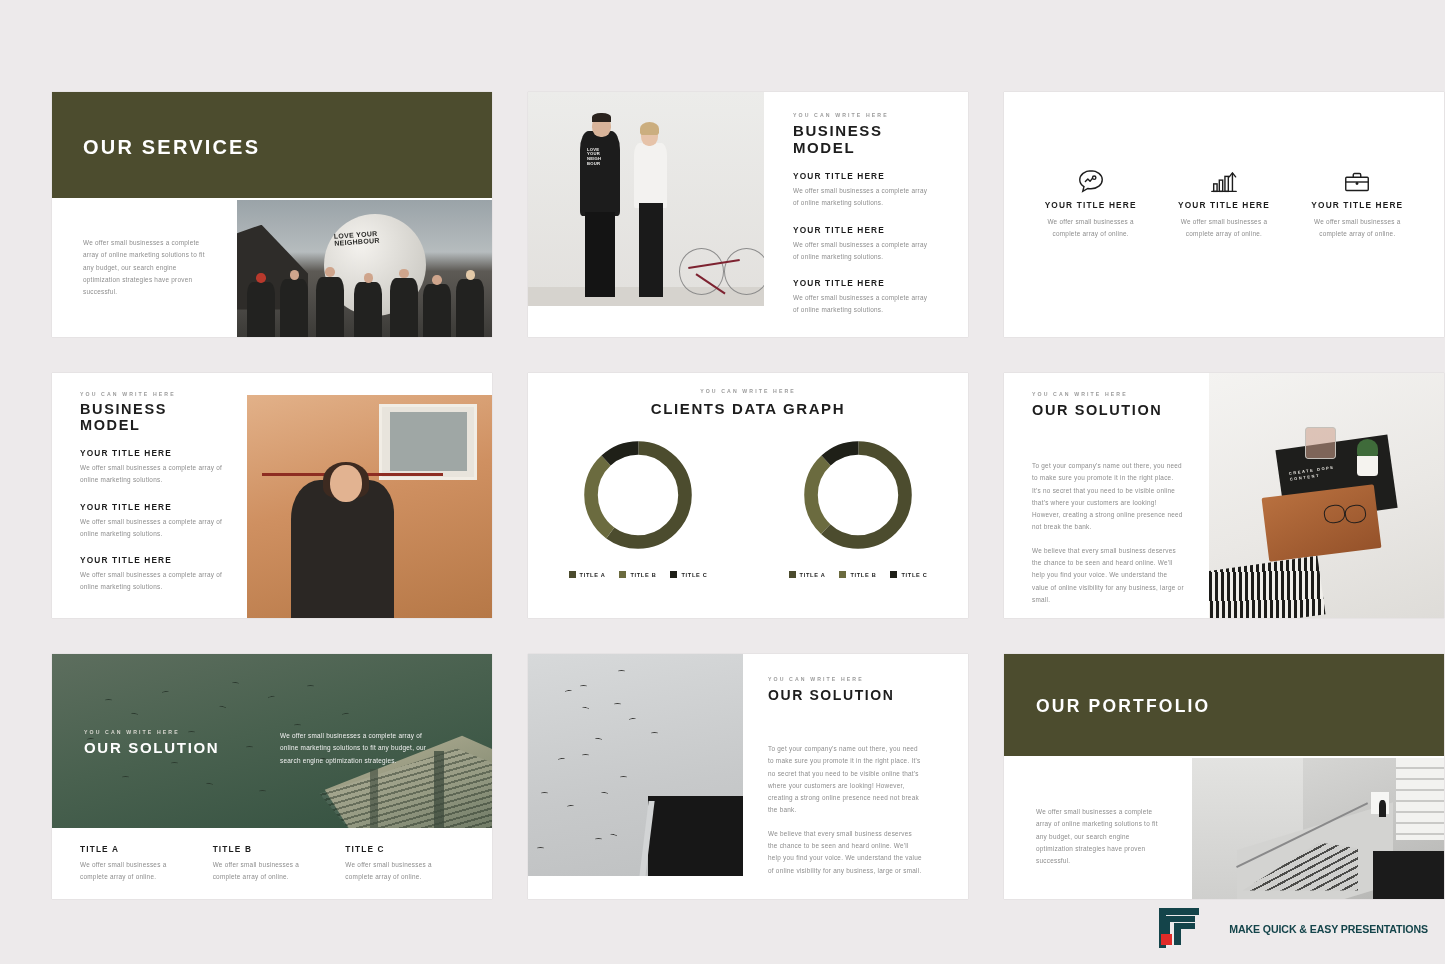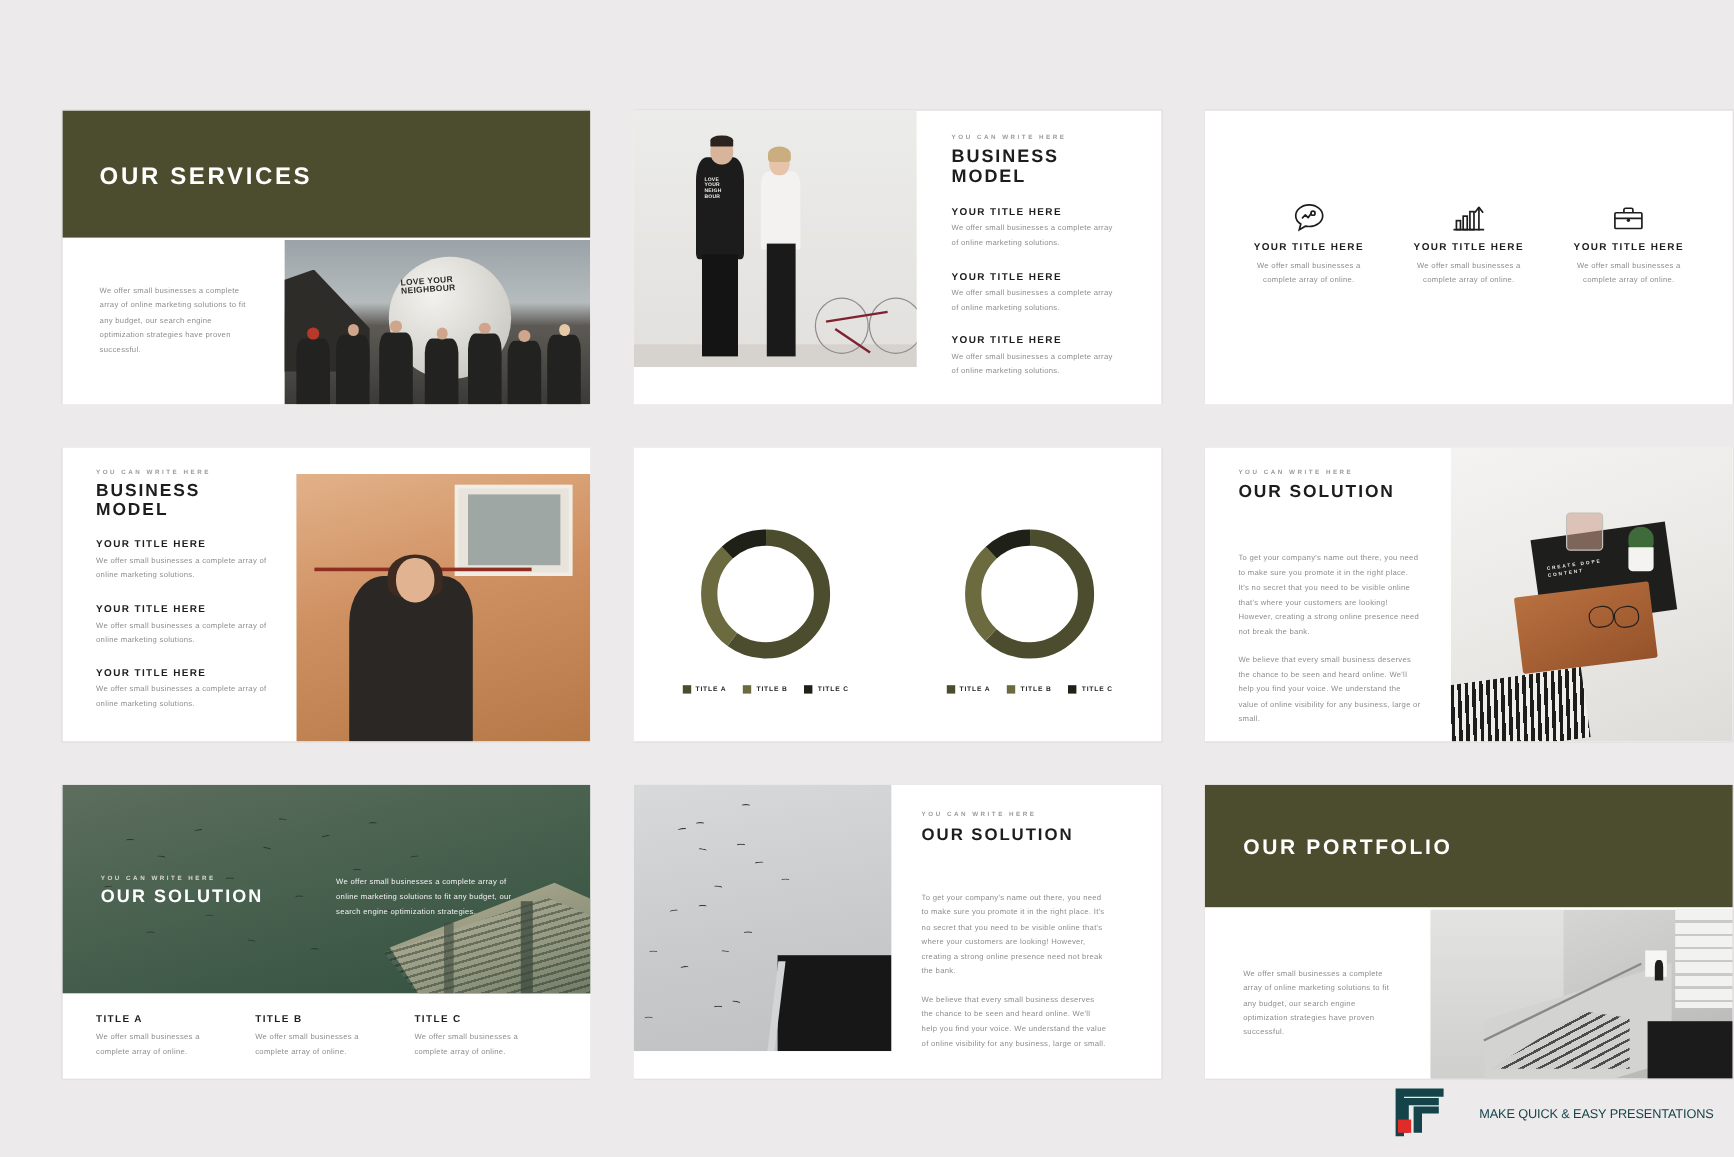--- a/index.html
+++ b/index.html
@@ -412,21 +412,21 @@
   .brand {
     position: absolute; right: 17px; bottom: 12px;
     display: flex; align-items: center; gap: 8px;
   }
   .brand-text { display: flex; flex-direction: column; }
   .brand-name {
     font-size: 30px; font-weight: 800; color: #ef3b33;
     letter-spacing: -0.6px; line-height: 1;
   }
   .brand-tag {
-    font-size: 10.6px; font-weight: 400; color: #14444a;
+    font-size: 10.6px; font-weight: 700; color: #14444a;
     letter-spacing: -0.1px; line-height: 1.2; margin-top: 1px; margin-left: 20px;
   }
 </style>
 </head>
 <body>
 
 <div class="deck">
 
   <div class="slide">
     <div class="s1-band"></div>
@@ -572,20 +572,24 @@
           </div>
         <div class="rail"></div>
         <div class="figure"></div>
         <div class="f-hair"></div>
         <div class="f-head"></div>
       </div>
     </div>
   </div>
 
   <div class="slide">
+    <div class="s5-head">
+      <span class="eyebrow">YOU CAN WRITE HERE</span>
+      <span class="h-big" style="font-size:15px">CLIENTS DATA GRAPH</span>
+    </div>
 
     <div class="donut-row">
 
       <div class="donut-col">
         <svg width="124" height="124" viewBox="0 0 42 42">
 
           <circle cx="21" cy="21" r="15.9155" fill="none" stroke="#4c4c2e" stroke-width="4.6" stroke-dasharray="60 40" stroke-dashoffset="25" transform="rotate(0 21 21)"></circle>
           <circle cx="21" cy="21" r="15.9155" fill="none" stroke="#6b6b3f" stroke-width="4.6" stroke-dasharray="28 72" stroke-dashoffset="-35"></circle>
           <circle cx="21" cy="21" r="15.9155" fill="none" stroke="#1f2018" stroke-width="4.6" stroke-dasharray="12 88" stroke-dashoffset="-63"></circle>
         </svg>

